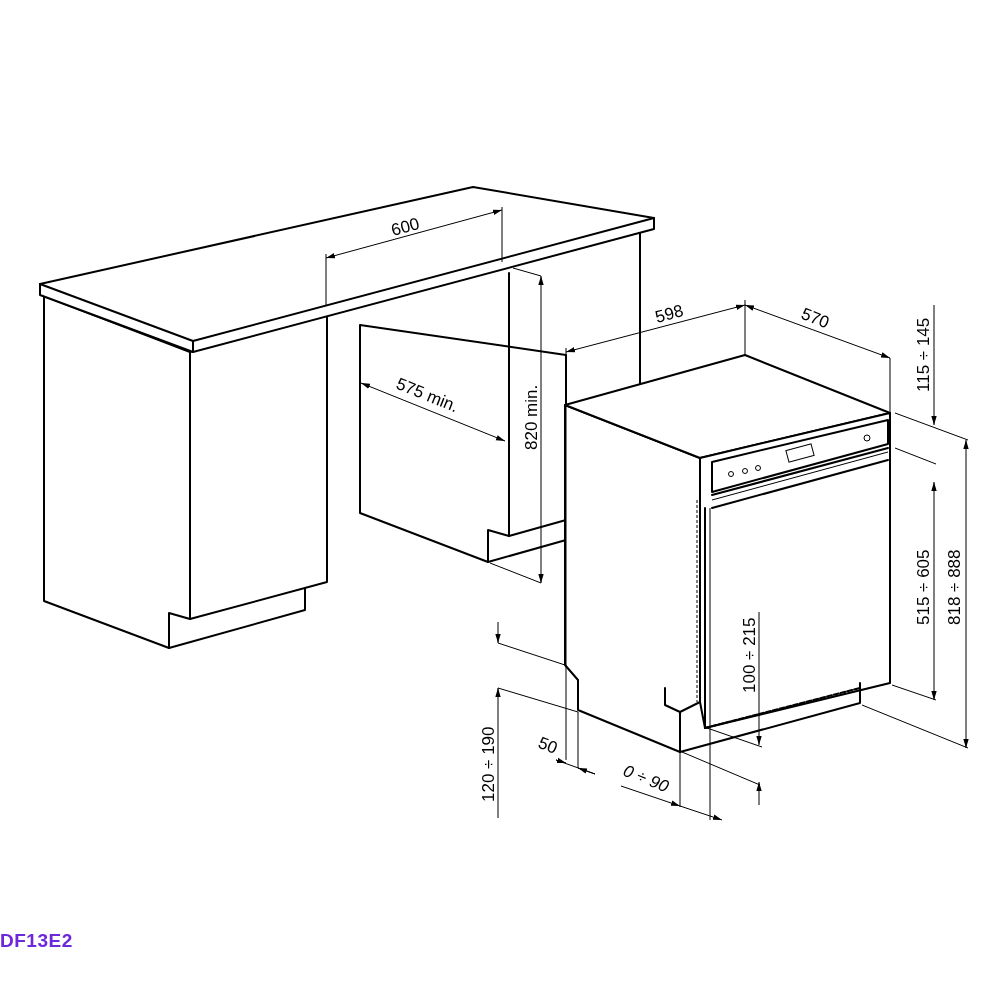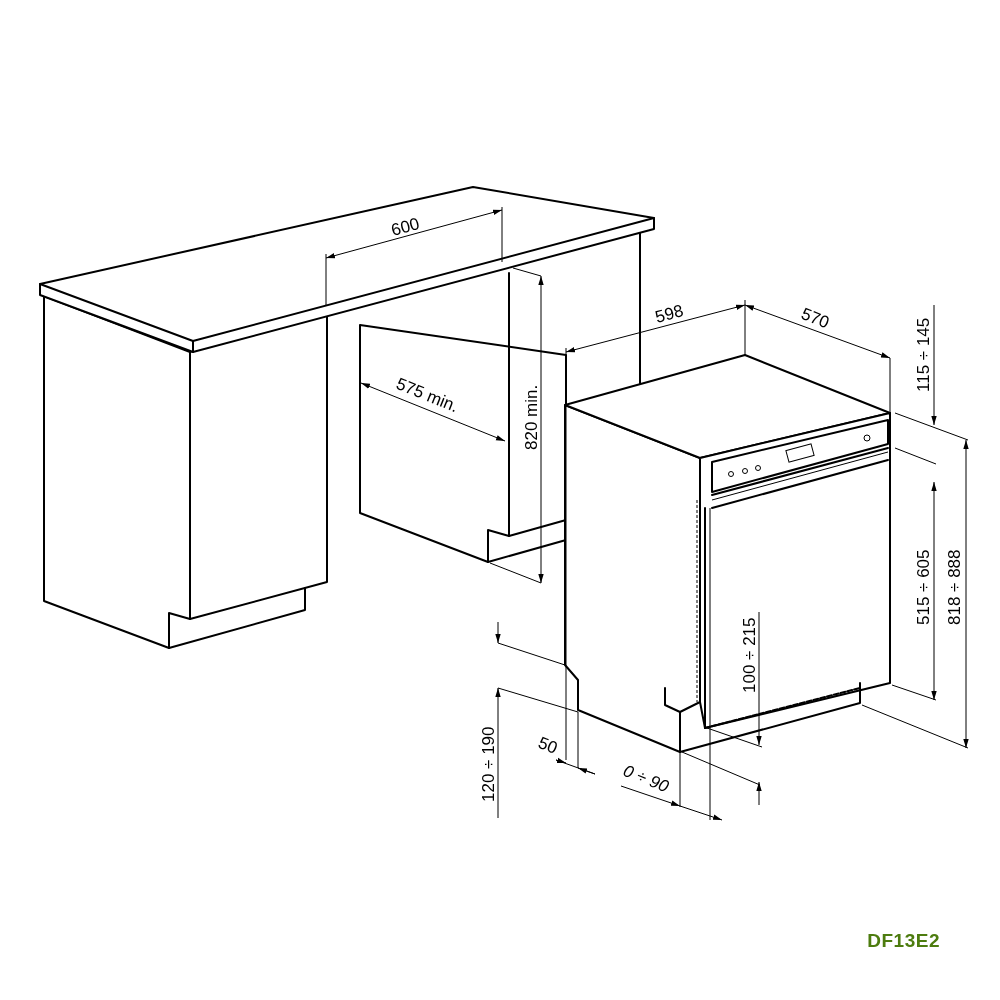--- a/index.html
+++ b/index.html
@@ -2,22 +2,22 @@
 <html><head>
   <meta charset="utf-8">
   <style>
     html, body { margin: 0; padding: 0; background: #ffffff; }
     body { width: 1000px; height: 1000px; overflow: hidden; position: relative; }
     #drawing { position: absolute; left: 0; top: 0; width: 1000px; height: 1000px; }
     .edge { stroke: #000; stroke-width: 2; fill: none; stroke-linejoin: round; stroke-linecap: round; }
     .thin { stroke: #000; stroke-width: 1; fill: none; }
     .fillw { fill: #fff; }
     .dimtext { font-family: "Liberation Sans", sans-serif; font-size: 17px; fill: #000; }
-    .caption { position: absolute; left: 0; top: 930px; width: 940px; text-align: right;
-               font-family: "Liberation Sans", sans-serif; font-weight: bold; font-size: 19px; color: #4d7c0f; letter-spacing: 0.5px; }
+    .caption { position: absolute; left: 0; top: 930px; width: 940px; text-align: left;
+               font-family: "Liberation Sans", sans-serif; font-weight: bold; font-size: 19px; color: #6d28d9; letter-spacing: 0.5px; }
   </style>
 </head>
 <body>
 
 <svg id="drawing" viewBox="0 0 1000 1000" xmlns="http://www.w3.org/2000/svg">
   <defs>
     <marker id="arr" viewBox="0 0 10 10" refX="10" refY="5" markerWidth="9" markerHeight="9" orient="auto-start-reverse" markerUnits="userSpaceOnUse">
       <path d="M0,2 L10,5 L0,8 z" fill="#000"></path>
     </marker>
   </defs>

